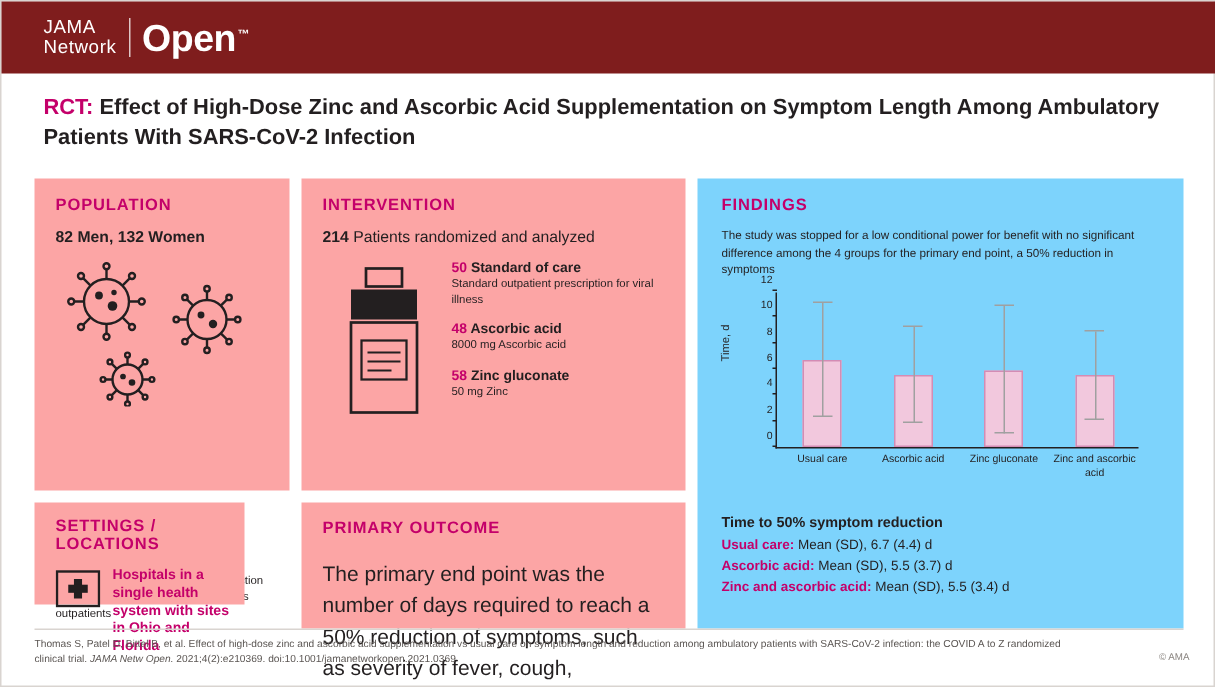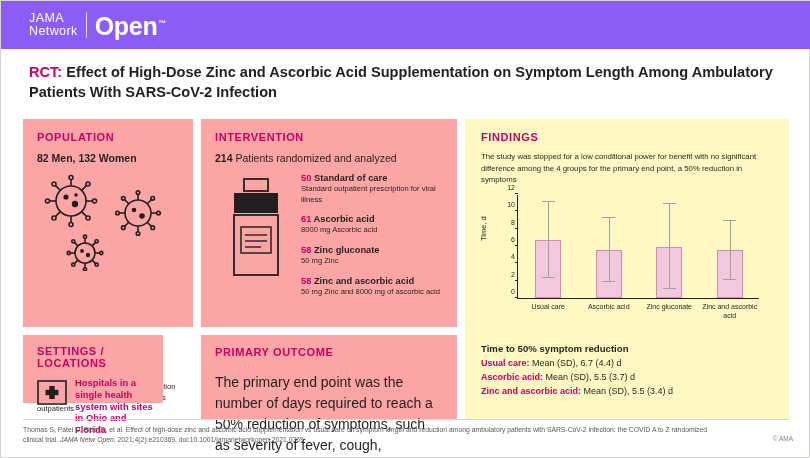--- a/index.html
+++ b/index.html
@@ -14,21 +14,21 @@
   .page {
     width: 810px; height: 458px;
     position: relative;
     background: #ffffff;
     border: 1px solid #d9d4d0;
   }
 
   
   .header {
     position: absolute; left: 0; top: 0; width: 810px; height: 48px;
-    background: #8b5cf6;
+    background: #7f1d1d;
   }
   .logo {
     position: absolute; left: 28px; top: 8px;
     display: flex; align-items: center; height: 32px;
   }
   .logo-jama {
     color: #ffffff; font-size: 12.5px; line-height: 13px; font-weight: 400;
     letter-spacing: 0.4px; text-align: left; padding-right: 8px;
   }
   .logo-jama span { display: block; }
@@ -96,21 +96,21 @@
   .arm-head .n { color: #c4006a; }
   .arm-body { font-size: 7.6px; line-height: 1.4; color: #231f20; margin-top: 1px; }
   .bottle { position: absolute; left: 22px; top: 58px; width: 66px; height: 110px; }
 
   
   #panel-outcome { left: 200px; top: 334px; width: 256px; height: 84px; }
   .out-pad { padding: 11px 14px 0 14px; }
   .out-body { font-size: 14px; line-height: 1.5; margin-top: 14px; color: #231f20; }
 
   
-  #panel-findings { left: 464px; top: 118px; width: 324px; height: 300px; background: #fef9c3; }
+  #panel-findings { left: 464px; top: 118px; width: 324px; height: 300px; background: #7dd3fc; }
   .fin-pad { padding: 12px 14px 0 16px; }
   .fin-intro { font-size: 7.8px; line-height: 1.5; margin-top: 8px; color: #231f20; width: 288px; }
 
   
   .chart-box {
     position: absolute; left: 480px; top: 192px; width: 296px; height: 140px;
   }
   .chart-ylabel {
     position: absolute; left: -2px; top: 48px;
     font-size: 7.5px; transform: rotate(-90deg); transform-origin: left top;
@@ -308,30 +308,26 @@
       <line x1="22" y1="58" x2="44" y2="58" stroke="#231f20" stroke-width="1.4"></line>
       <line x1="22" y1="64" x2="44" y2="64" stroke="#231f20" stroke-width="1.4"></line>
       <line x1="22" y1="70" x2="38" y2="70" stroke="#231f20" stroke-width="1.4"></line>
     </svg>
     <div class="arms">
       <div class="arm">
         <div class="arm-head"><span class="n">50</span> <span>Standard of care</span></div>
         <div class="arm-body">Standard outpatient prescription for viral illness</div>
       </div>
       <div class="arm">
-        <div class="arm-head"><span class="n">61</span> <span>Ascorbic acid</span></div>
+        <div class="arm-head"><span class="n">48</span> <span>Ascorbic acid</span></div>
         <div class="arm-body">8000 mg Ascorbic acid</div>
       </div>
       <div class="arm">
         <div class="arm-head"><span class="n">58</span> <span>Zinc gluconate</span></div>
         <div class="arm-body">50 mg Zinc</div>
-      </div>
-      <div class="arm">
-        <div class="arm-head"><span class="n">58</span> <span>Zinc and ascorbic acid</span></div>
-        <div class="arm-body">50 mg Zinc and 8000 mg of ascorbic acid</div>
       </div>
     </div>
   </div>
 
   <div class="panel" id="panel-outcome">
     <div class="out-pad">
       <div class="panel-head">PRIMARY OUTCOME</div>
       <div class="out-body">The primary end point was the number of days required to reach a 50% reduction of symptoms, such as severity of fever, cough, shortness of breath, and fatigue</div>
     </div>
   </div>

